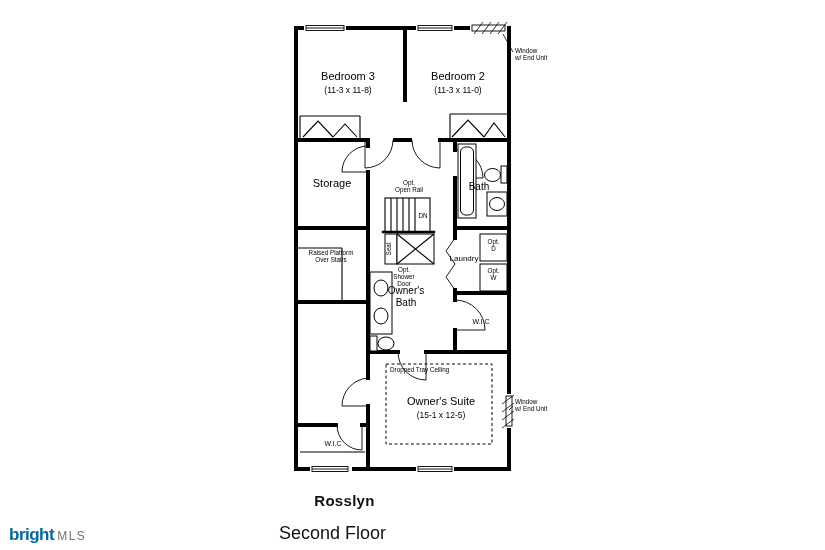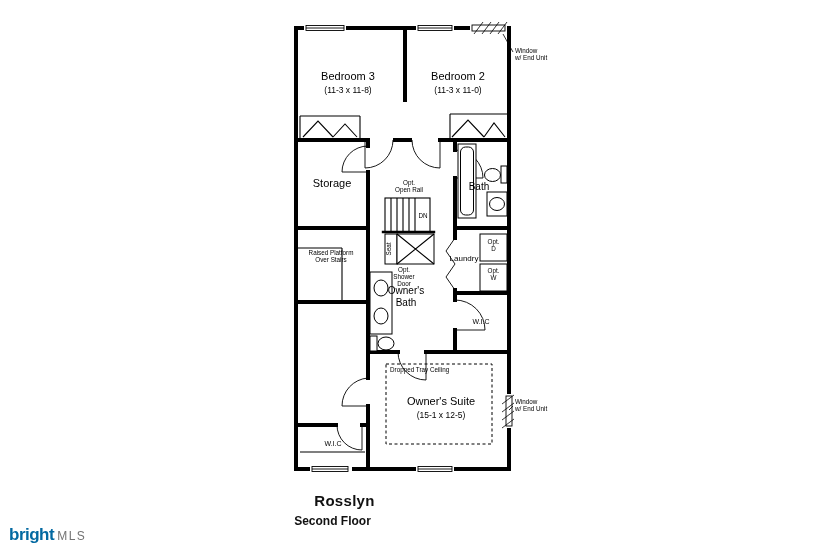--- a/index.html
+++ b/index.html
@@ -22,21 +22,21 @@
   .room  { font-size:11px;  text-anchor:middle; }
   .room2 { font-size:10px;  text-anchor:middle; }
   .dims  { font-size:8.5px; text-anchor:middle; }
   .small { font-size:8px;   text-anchor:middle; }
   .wic   { font-size:7px;   text-anchor:middle; }
   .tiny  { font-size:6.3px; text-anchor:middle; }
   .tinyL { font-size:6.3px; text-anchor:start; }
 
   .caption { position:absolute; left:0; right:0; top:492px; text-align:center; color:#111; }
   .caption .t1 { font-size:15px; font-weight:bold; letter-spacing:.3px;padding-left:24px; }
-  .caption .t2 { font-size:12px; font-weight:bold; margin-top:5px; }
+  .caption .t2 { font-size:18px; font-weight:normal; margin-top:14px; }
 
   .logo { position:absolute; left:9px; top:525px; display:flex; align-items:baseline; }
   .logo .b { font-size:17px; font-weight:bold; color:#0369a1; letter-spacing:-0.5px; }
   .logo .m { font-size:12px; color:#737373; letter-spacing:1.5px; margin-left:3px; }
 </style>
 </head>
 <body>
 
 <div class="page">
 

